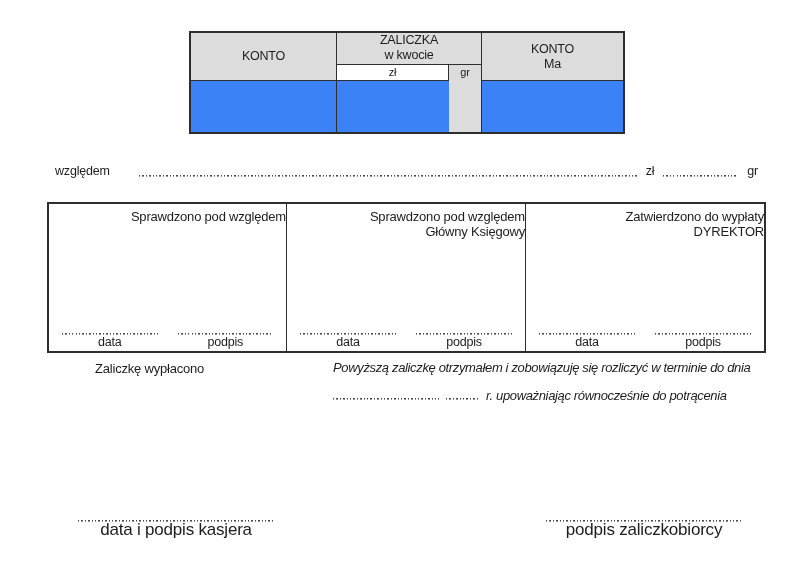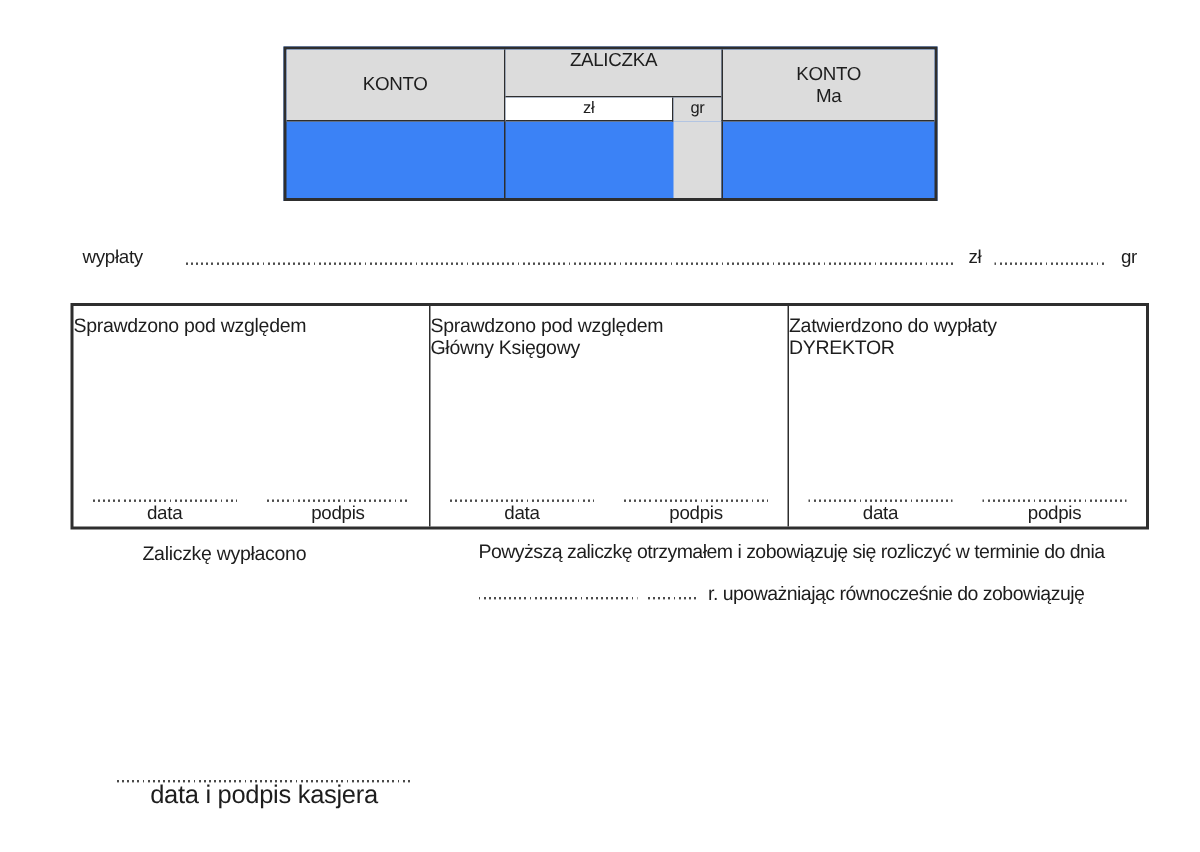--- a/index.html
+++ b/index.html
@@ -45,31 +45,31 @@
   .dots-gr { width:75px; }
 
   
   .boxes {
     position:absolute; left:47px; top:202px; width:719px; height:151px;
     box-sizing:border-box; border:2px solid #2e2e2e;
     display:grid; grid-template-columns:238px 239px 238px;
   }
   .abox { position:relative; box-sizing:border-box; padding-top:5px; }
   .abox.mid-border { border-right:1px solid #2e2e2e; }
-  .abox-heading { text-align:left; font-size:13px; line-height:15px; }
+  .abox-heading { text-align:right; font-size:13px; line-height:15px; }
   .sig-row { position:absolute; left:13px; right:13px; bottom:2px; display:flex; column-gap:20px; }
   .sig-col { flex:1 1 0; }
   .sig-line { display:block; height:10px;
     background-image:repeating-linear-gradient(90deg, #4a4a4a 0 1.3px, transparent 1.3px 3.4px);
     background-size:100% 1.6px; background-position:0 100%; background-repeat:no-repeat; }
   .sig-label { text-align:center; font-size:12.5px; line-height:14px; padding-top:0px; }
 
   
   .payout-note { position:absolute; left:55px; top:361px; font-size:13px;margin-left:40px; }
-  .statement { position:absolute; left:319px; top:361px; width:440px; font-size:13px; letter-spacing:-0.35px; }
+  .statement { position:absolute; left:333px; top:361px; width:440px; font-size:13px; letter-spacing:-0.35px;font-style:italic; }
   .stmt-line { margin:0 0 14px 0; white-space:nowrap; line-height:13.5px; }
   .stmt-line .dots { height:6px; margin-right:7px; }
   .dots-date { width:106px; }
   .dots-year { width:33px; }
 
   
   .footer-sig { position:absolute; top:512px; width:196px; }
   .footer-sig .sig-label { font-size:17px; padding-top:1px; }
   .footer-left { left:78px; }
   .footer-right { left:546px; }
@@ -78,35 +78,36 @@
 <body>
 
 <div class="page">
 
   <div class="konto-table">
     <div class="kt-cell kt-a kt-gray kt-head-text">
       <div>KONTO</div>
     </div>
     <div class="kt-cell kt-b kt-gray kt-head-text">
       <div>ZALICZKA</div>
+      <div>w kwocie</div>
     </div>
     <div class="kt-cell kt-c">zł</div>
     <div class="kt-cell kt-d kt-gray">gr</div>
     <div class="kt-cell kt-e kt-gray kt-head-text">
       <div>KONTO</div>
       <div>Ma</div>
     </div>
     <div class="kt-cell kt-b1"></div>
     <div class="kt-cell" style="grid-column:2; grid-row:3;"></div>
     <div class="kt-cell kt-b3 kt-gray"></div>
     <div class="kt-cell kt-b4"></div>
   </div>
 
   <div class="slownie-row">
-    <span>wypłaty</span>
+    <span>względem</span>
     <span class="dots dots-grow"></span>
     <span>zł</span>
     <span class="dots dots-gr"></span>
     <span>gr</span>
   </div>
 
   <div class="boxes">
 
     <div class="abox mid-border">
       <div class="abox-heading">
@@ -158,22 +159,26 @@
       </div>
     </div>
 
   </div>
 
   <div class="payout-note">Zaliczkę wypłacono</div>
 
   <div class="statement">
     <div class="stmt-line">Powyższą zaliczkę otrzymałem i zobowiązuję się rozliczyć w terminie do dnia</div>
     <div class="stmt-line">
-      <span class="dots dots-date"></span><span class="dots dots-year"></span><span>r. upoważniając równocześnie do zobowiązuję</span>
+      <span class="dots dots-date"></span><span class="dots dots-year"></span><span>r. upoważniając równocześnie do potrącenia</span>
     </div>
   </div>
 
   <div class="footer-sig footer-left">
     <span class="sig-line"></span>
     <div class="sig-label">data i podpis kasjera</div>
   </div>
+  <div class="footer-sig footer-right">
+    <span class="sig-line"></span>
+    <div class="sig-label">podpis zaliczkobiorcy</div>
+  </div>
 
 </div>
 
 </body></html>

